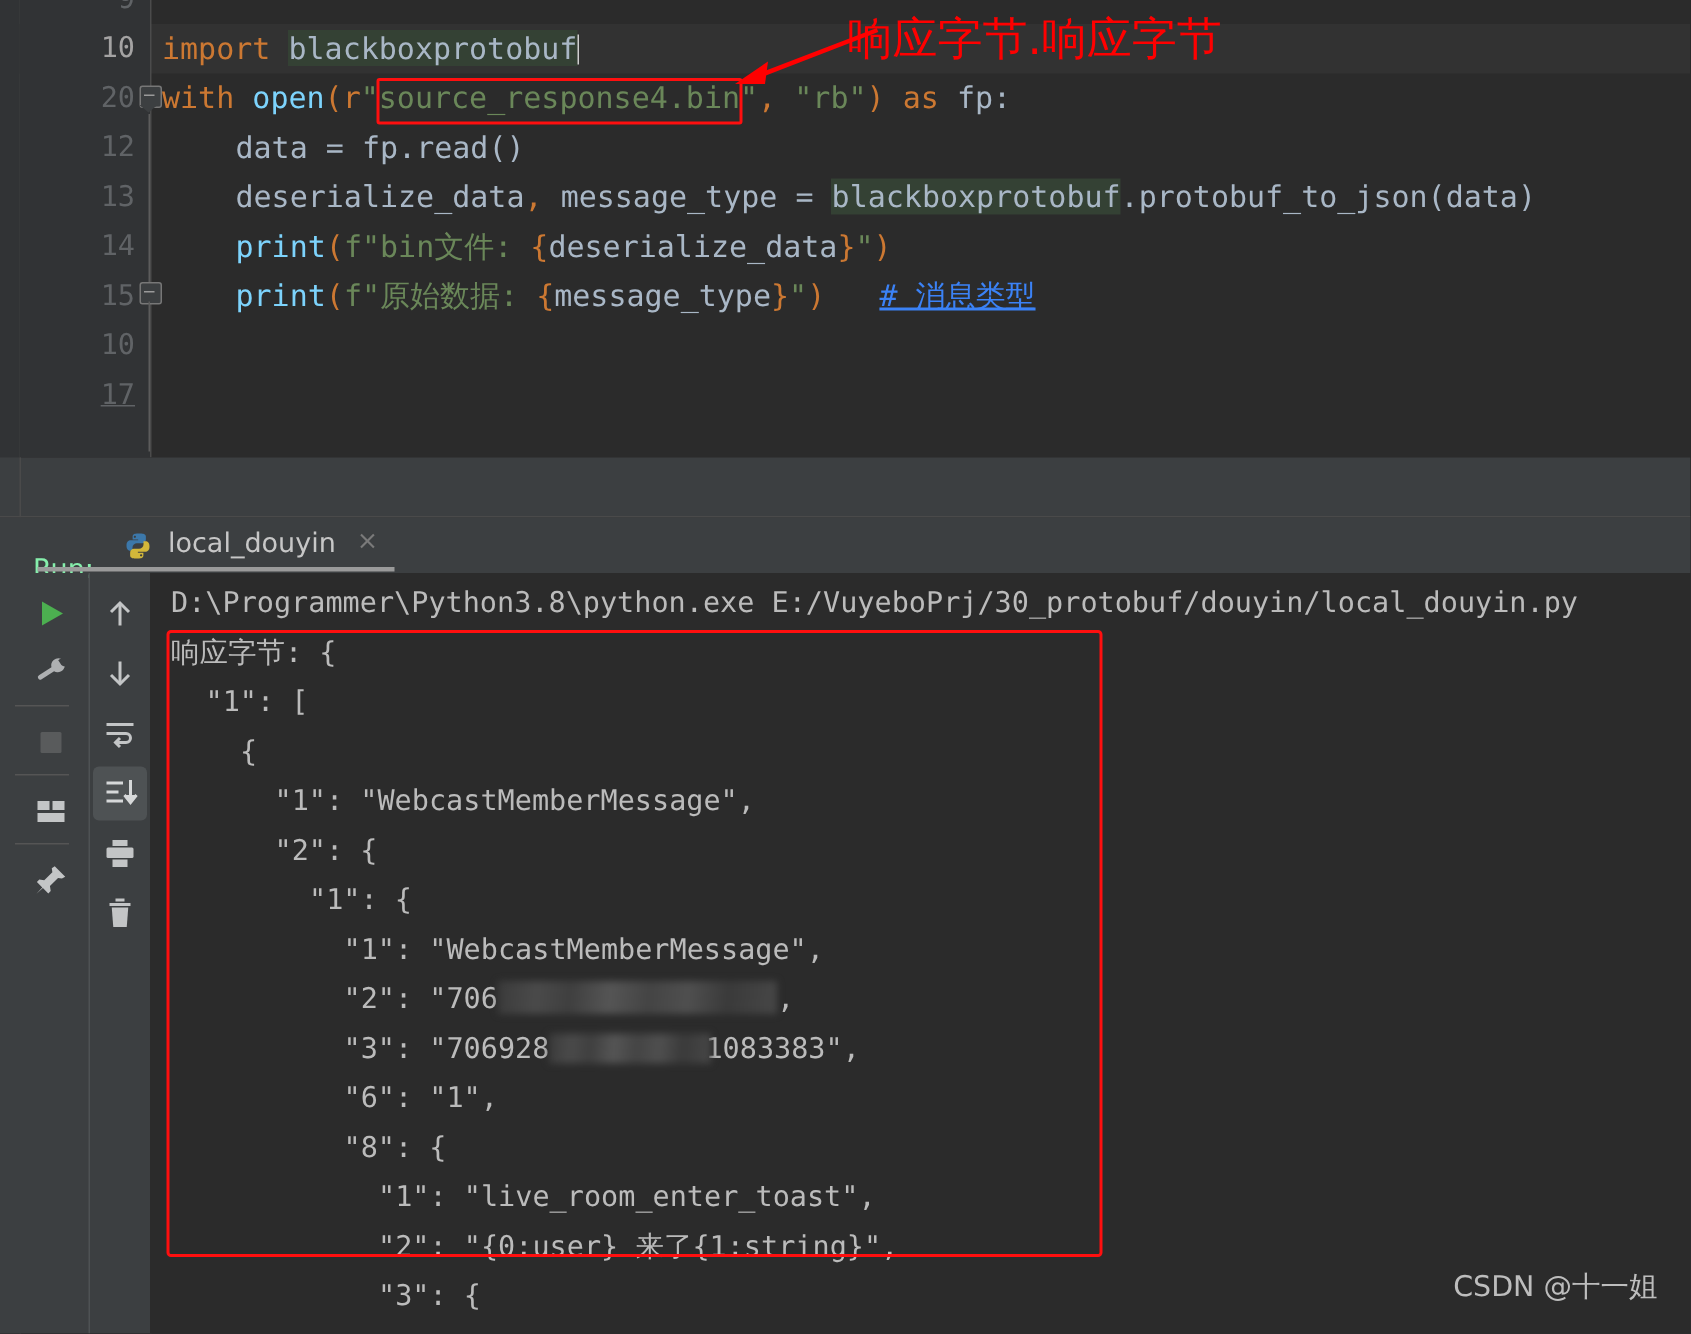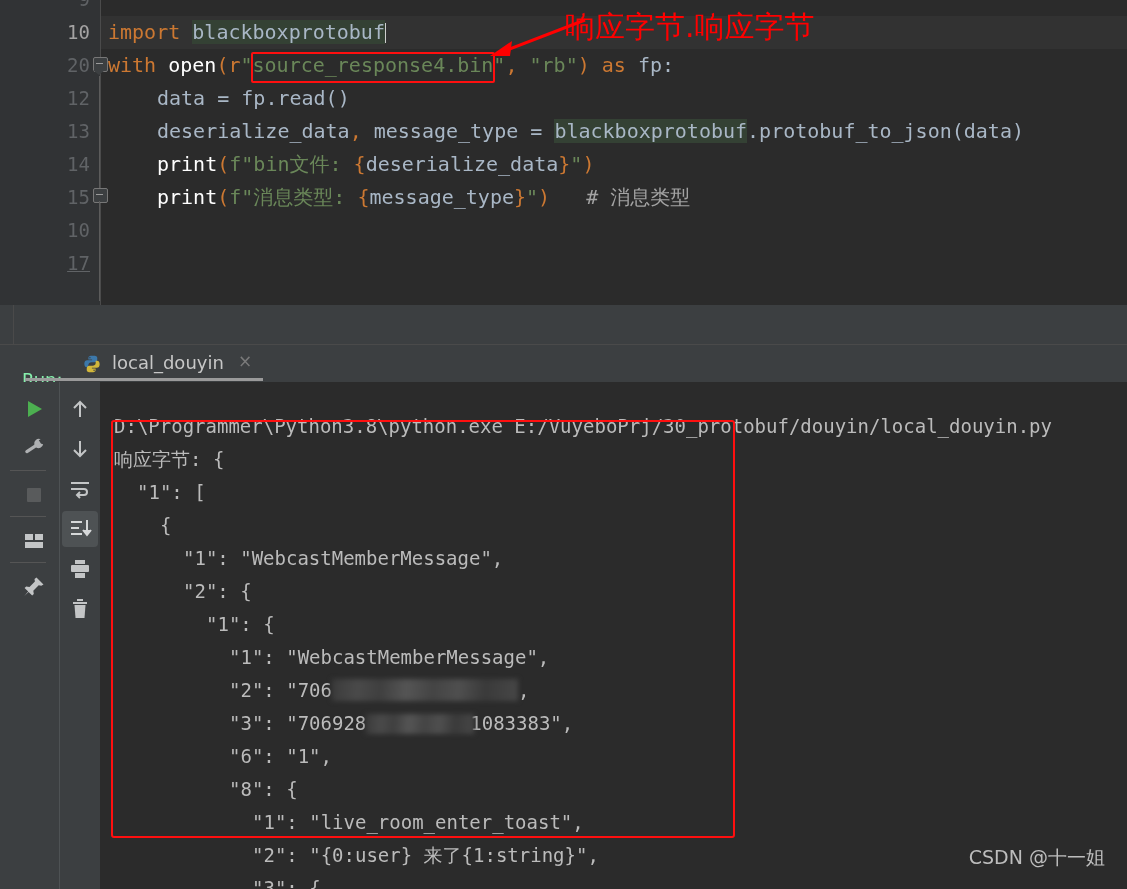--- a/index.html
+++ b/index.html
@@ -23,25 +23,25 @@
     font-family:"DejaVu Sans Mono", monospace;
   }
   .ln.active{color:#a4a3a3;}
   .cl{
     position:absolute;left:108px;
     font-size:20px;line-height:33px;white-space:pre;
     font-family:"DejaVu Sans Mono", monospace;
     color:#a9b7c6;
   }
   .kw{color:#cc7832;}
-  .fn{color:#ffffff;}
+  .fn{color:#7dd3fc;}
   .str{color:#6a8759;}
   .ident{color:#a9b7c6;}
   .brace{color:#cc7832;}
-  .cmt{color:#a3a3a3;}
+  .cmt{color:#3b82f6;text-decoration:underline;}
   .hl-occ{background:#344134;}
   .caret{display:inline-block;width:1px;height:20px;background:#cfcfcf;vertical-align:-4px;}
   .fold-mark{position:absolute;width:13px;height:13px;border:1px solid #777;border-radius:2px;background:#3c3f41;}
   .fold-mark:after{content:"";position:absolute;left:2px;top:5px;width:7px;height:1px;background:#9a9a9a;}
   .fold-line{position:absolute;width:1px;background:#5c5c5c;}
   .fold-tri{position:absolute;width:0;height:0;border-left:6px solid transparent;border-right:6px solid transparent;border-top:5px solid #3c3f41;}
 
   
   .code-redbox{position:absolute;border:2px solid #ff0f0f;border-radius:2px;pointer-events:none;}
 
@@ -75,21 +75,21 @@
   .tb-right{position:absolute;left:59px;top:37px;width:41px;height:507px;background:#3c3f41;border-left:1px solid #4e5254;}
   .tbi{position:absolute;width:36px;height:36px;}
   .tbi .sv{position:absolute;left:6px;top:6px;}
   .tb-div{position:absolute;left:10px;width:36px;height:1px;background:#555;}
   .tbi.sel{background:#4e5254;border-radius:4px;}
 
   
   .console{position:absolute;left:100px;top:37px;right:0;bottom:0;background:#2b2b2b;overflow:hidden;}
   .cons-line{
     position:absolute;left:14px;color:#bbbbbb;font-size:19px;line-height:33px;
-    white-space:pre;font-family:"DejaVu Sans Mono", monospace;margin-top:24px;
+    white-space:pre;font-family:"DejaVu Sans Mono", monospace;
   }
   .cons-line.cmdline{color:#bbbbbb;}
   .blur{
     display:inline-block;vertical-align:-4px;
     background:linear-gradient(95deg,#3b3b3b 0%,#4a4a4a 14%,#3f3f3f 26%,#555 40%,#444 54%,#4f4f4f 68%,#3a3a3a 82%,#474747 100%);
     filter:blur(2.4px);
     border-radius:1px;
   }
   .out-redbox{position:absolute;border:2px solid #ff0f0f;border-radius:3px;pointer-events:none;}
 
@@ -134,21 +134,21 @@
     <div class="cl" style="top:16px;"><span class="kw">import</span> <span class="hl-occ">blackboxprotobuf</span><span class="caret"></span></div>
 
     <div class="cl" style="top:49px;"><span class="kw">with</span> <span class="fn">open</span><span class="brace">(</span><span class="kw">r</span><span class="str">"</span><span class="str">source_response4.bin</span><span class="str">"</span><span class="brace">, </span><span class="str">"</span><span class="str">rb</span><span class="str">"</span><span class="brace">)</span> <span class="kw">as</span> <span class="ident">fp</span><span class="ident">:</span></div>
 
     <div class="cl" style="top:115px;left:157px;"><span class="ident">deserialize_data</span><span class="kw">,</span> <span class="ident">message_type</span> <span class="ident">=</span> <span class="hl-occ">blackboxprotobuf</span><span class="ident">.protobuf_to_json(data)</span></div>
 
     <div class="cl" style="top:82px;left:157px;"><span class="ident">data</span> <span class="ident">=</span> <span class="ident">fp.read()</span></div>
 
     <div class="cl" style="top:148px;left:157px;"><span class="fn">print</span><span class="brace">(</span><span class="str">f</span><span class="str">"</span><span class="str">bin文件: </span><span class="brace">{</span><span class="ident">deserialize_data</span><span class="brace">}</span><span class="str">"</span><span class="brace">)</span></div>
 
-    <div class="cl" style="top:181px;left:157px;"><span class="fn">print</span><span class="brace">(</span><span class="str">f</span><span class="str">"</span><span class="str">消息类型: </span><span class="brace">{</span><span class="ident">message_type</span><span class="brace">}</span><span class="str">"</span><span class="brace">)</span>   <span class="cmt"># 消息类型</span></div>
+    <div class="cl" style="top:181px;left:157px;"><span class="fn">print</span><span class="brace">(</span><span class="str">f</span><span class="str">"</span><span class="str">原始数据: </span><span class="brace">{</span><span class="ident">message_type</span><span class="brace">}</span><span class="str">"</span><span class="brace">)</span>   <span class="cmt"># 消息类型</span></div>
 
     <div class="code-redbox" style="left:251px;top:52px;width:240px;height:27px;"></div>
 
     <svg class="annot-arrow" viewBox="0 0 180 60">
       <line x1="105" y1="12" x2="22" y2="44" stroke="#ff0000" stroke-width="3"></line>
       <polygon points="10,48 32,33 30,48" fill="#ff0000"></polygon>
     </svg>
     <div class="annot-text" style="left:565px;top:10px;">响应字节.响应字节</div>
   </div>
 

